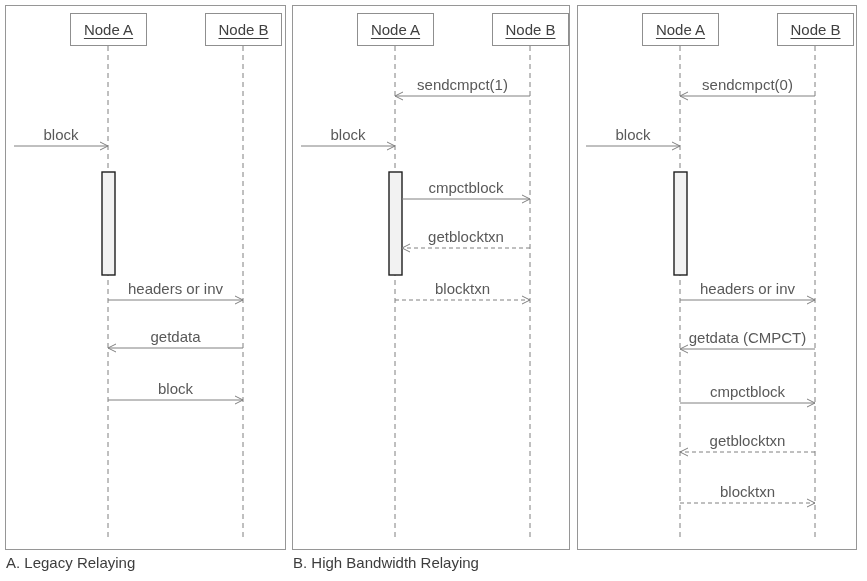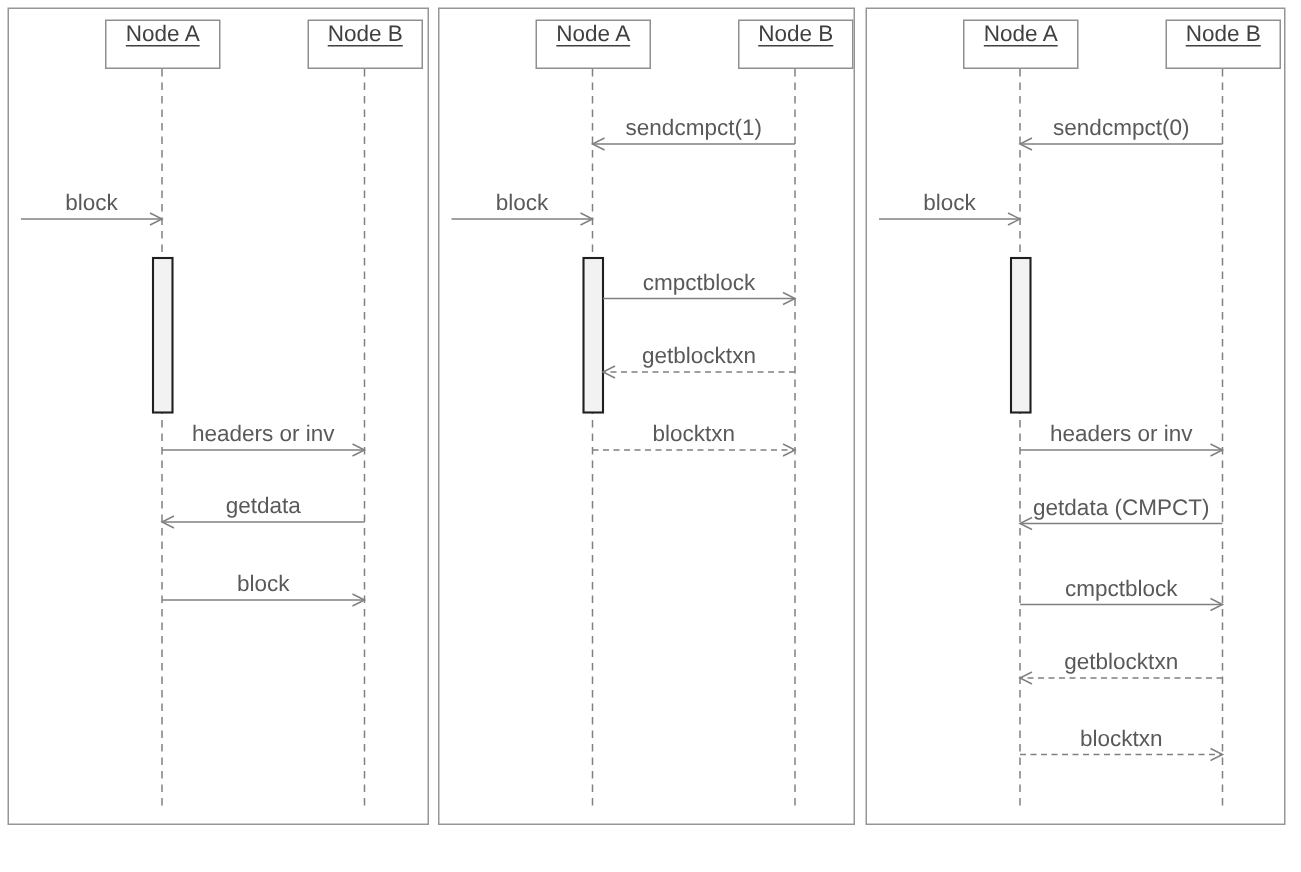--- a/index.html
+++ b/index.html
@@ -24,21 +24,21 @@
     box-sizing: border-box;
   }
   .node-box {
     position: absolute;
     top: 7px;
     width: 77px;
     height: 33px;
     border: 1px solid #8f8f8f;
     background: #ffffff;
     display: flex;
-    align-items: flex-start;
+    align-items: center;
     justify-content: center;
     box-sizing: border-box;
     z-index: 2;
   }
   .node-label {
     font-size: 15px;
     color: #404040;
     text-decoration: underline;
     text-underline-offset: 3px;
     white-space: nowrap;
@@ -92,20 +92,21 @@
           <polyline points="110,338 102,342 110,346" fill="none" stroke="#808080" stroke-width="1"></polyline>
           <text x="169.5" y="336" text-anchor="middle" class="msg-label">getdata</text>
         </g>
         <g>
           <line x1="102" y1="394" x2="237" y2="394" stroke="#808080" stroke-width="1"></line>
           <polyline points="229,390 237,394 229,398" fill="none" stroke="#808080" stroke-width="1"></polyline>
           <text x="169.5" y="388" text-anchor="middle" class="msg-label">block</text>
         </g>
       </svg>
     </div>
+    <div class="caption" style="left:6px;">A. Legacy Relaying</div>
     <div class="panel" style="left:292px;width:278px;">
       <div class="node-box" style="left:64px;">
         <span class="node-label">Node A</span>
       </div>
       <div class="node-box" style="left:199px;">
         <span class="node-label">Node B</span>
       </div>
       <svg width="276" height="543">
         <line x1="102" y1="40" x2="102" y2="534" stroke="#808080" stroke-width="1" stroke-dasharray="5 4"></line>
         <line x1="237" y1="40" x2="237" y2="534" stroke="#808080" stroke-width="1" stroke-dasharray="5 4"></line>
@@ -130,20 +131,21 @@
           <polyline points="117,238 109,242 117,246" fill="none" stroke="#808080" stroke-width="1"></polyline>
           <text x="173" y="236" text-anchor="middle" class="msg-label">getblocktxn</text>
         </g>
         <g>
           <line x1="102" y1="294" x2="237" y2="294" stroke="#808080" stroke-width="1" stroke-dasharray="4 3"></line>
           <polyline points="229,290 237,294 229,298" fill="none" stroke="#808080" stroke-width="1"></polyline>
           <text x="169.5" y="288" text-anchor="middle" class="msg-label">blocktxn</text>
         </g>
       </svg>
     </div>
+    <div class="caption" style="left:293px;">B. High Bandwidth Relaying</div>
     <div class="panel" style="left:577px;width:280px;">
       <div class="node-box" style="left:64px;">
         <span class="node-label">Node A</span>
       </div>
       <div class="node-box" style="left:199px;">
         <span class="node-label">Node B</span>
       </div>
       <svg width="278" height="543">
         <line x1="102" y1="40" x2="102" y2="534" stroke="#808080" stroke-width="1" stroke-dasharray="5 4"></line>
         <line x1="237" y1="40" x2="237" y2="534" stroke="#808080" stroke-width="1" stroke-dasharray="5 4"></line>

